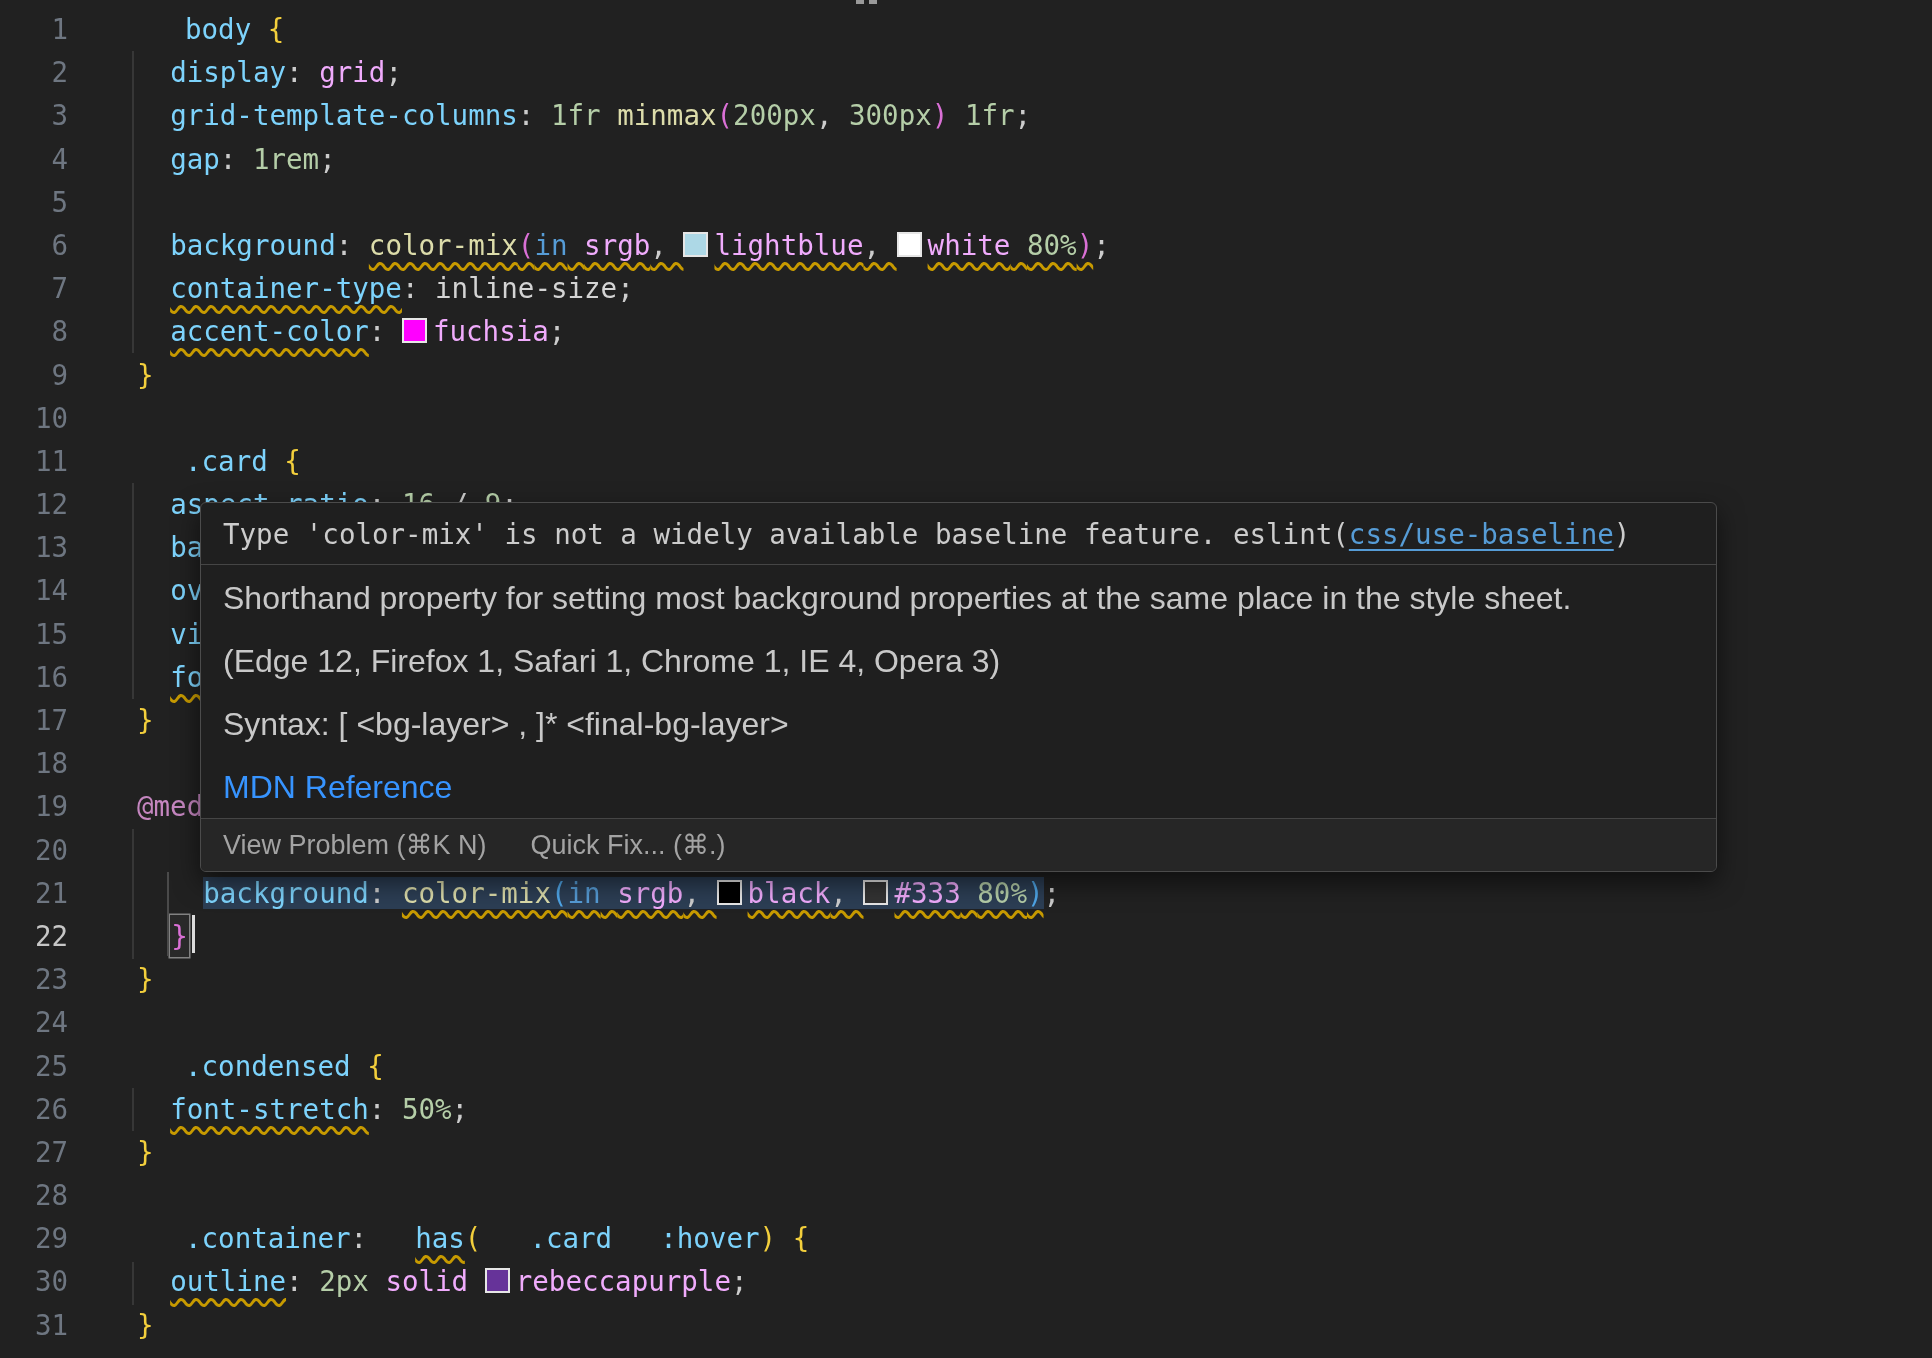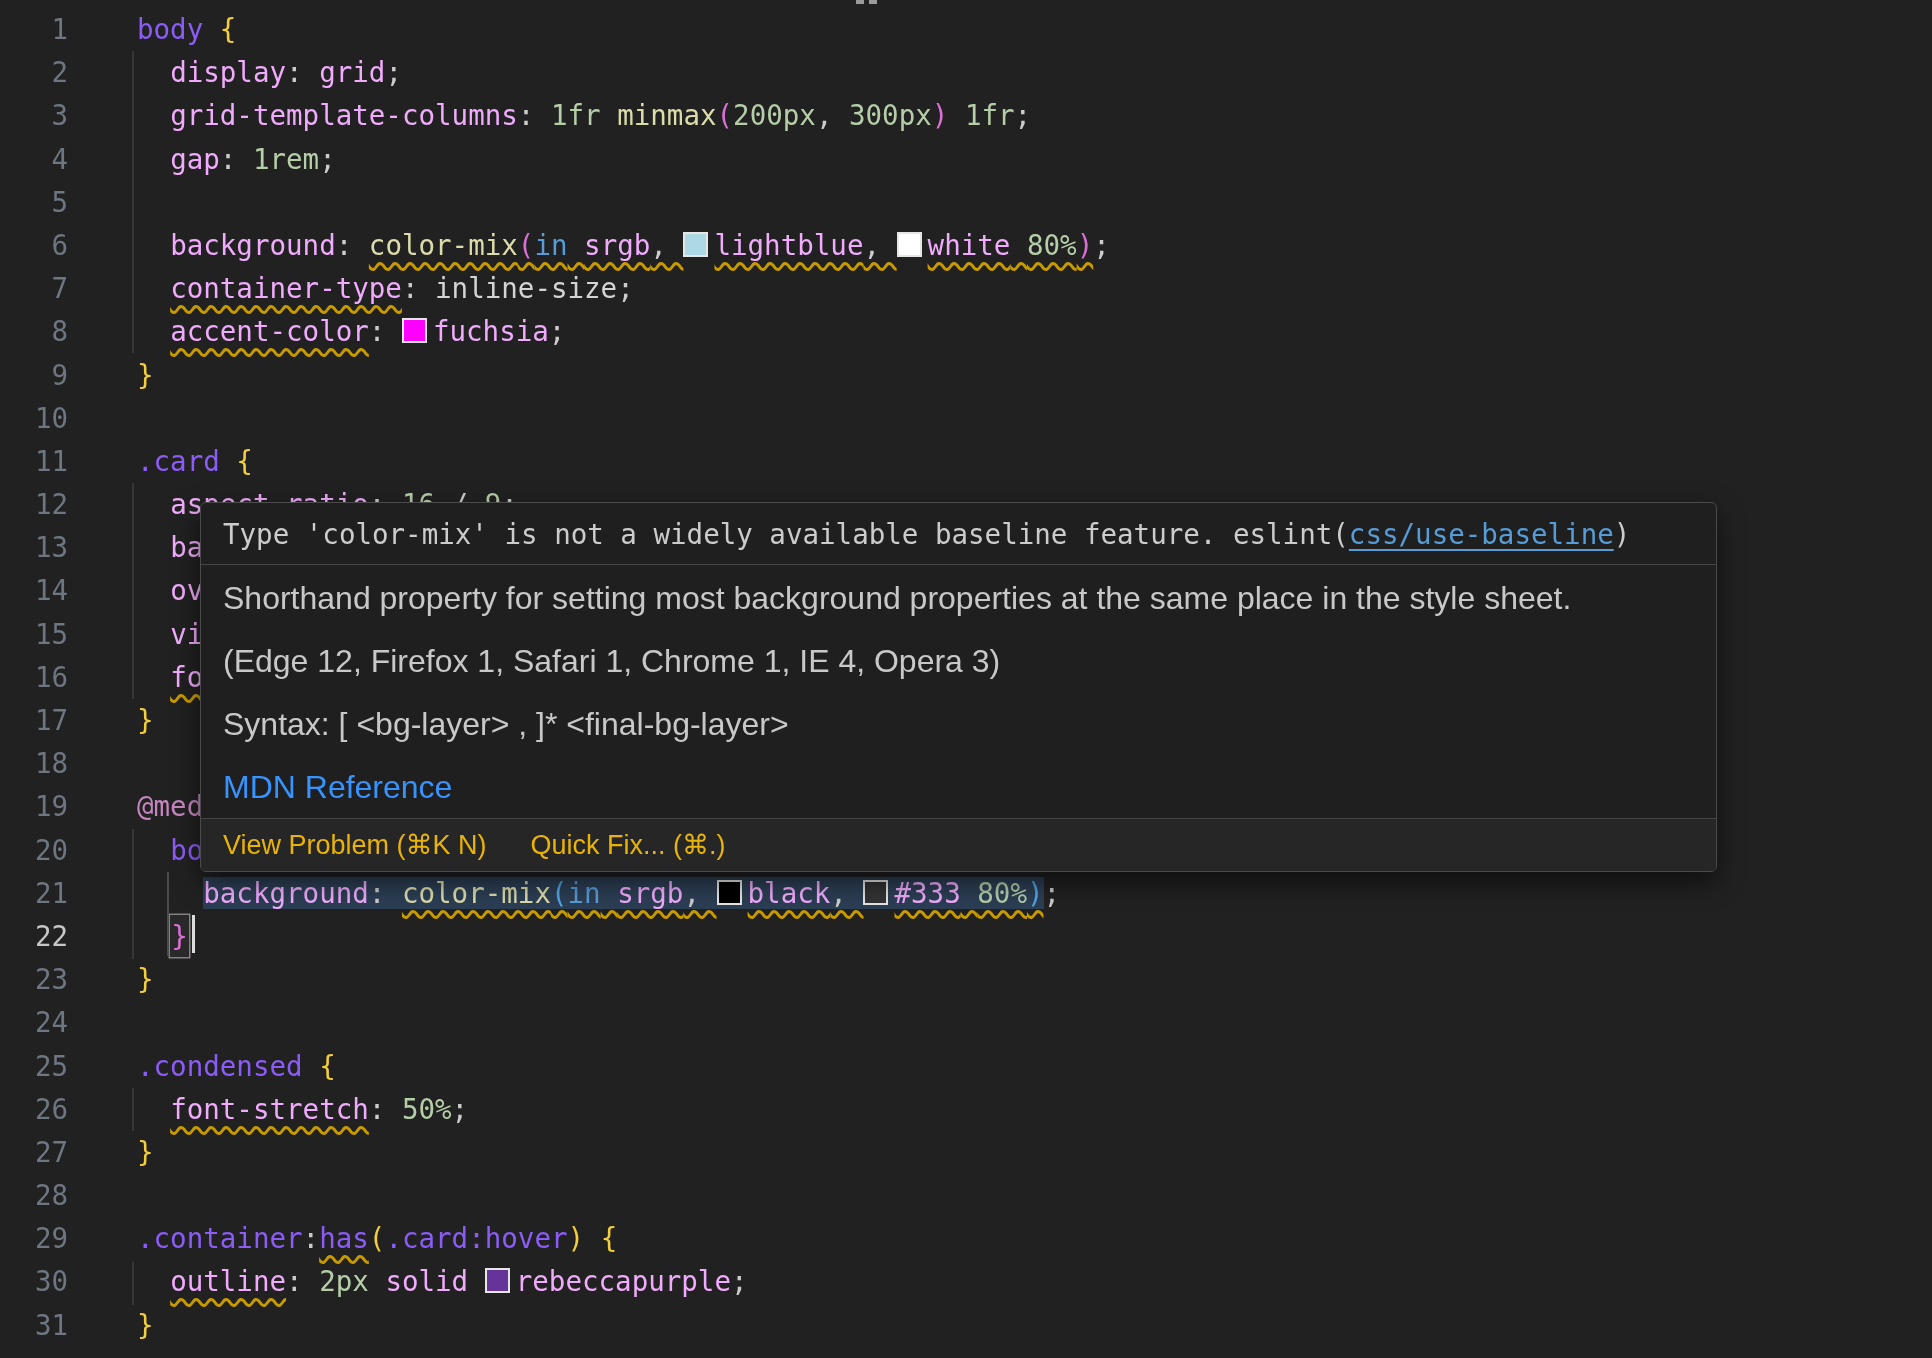--- a/index.html
+++ b/index.html
@@ -8,26 +8,26 @@
 
   .editor { position:relative; width:1932px; height:1358px; padding-top:8px; }
 
   .line { display:flex; height:43.2px; line-height:43.2px; font-size:27.5px; white-space:pre; }
   .ln { width:68px; flex:none; text-align:right; color:#6e7681; user-select:none; }
   .line.active .ln { color:#c6c6c6; }
   .code { padding-left:69px; white-space:pre; color:#cccccc; }
 
   
   .pu   { color:#cccccc; }
-  .prop { color:#f0abfc; }
+  .prop { color:#7dd3fc; }
   .val  { color:#f0abfc; }
   .num  { color:#b5cea8; }
   .fn   { color:#dcdcaa; }
   .kw   { color:#569cd6;text-align:center; }
-  .sel_tok { color:#8b5cf6; }
+  .sel_tok { color:#7dd3fc;margin-left:48px; }
   .at   { color:#c586c0; }
   .pl   { color:#d4d4d4; }
   .b1   { color:#f3cf3c; }
   .b2   { color:#da70d6; }
   .b3   { color:#4fa6e8; }
 
   .sq { text-decoration:underline; text-decoration-style:wavy; text-decoration-color:#c79a00;
         text-decoration-thickness:2.5px; text-underline-offset:7px; text-decoration-skip-ink:none; }
   .selbg { background:#2c3e54; }
 
@@ -51,21 +51,21 @@
              border-bottom:1.5px solid #454545; }
   .tt-diag a { color:#569cd6; text-decoration:underline; text-underline-offset:5px; cursor:pointer; }
   .tt-body { padding:17px 22px 15px; font-family:"Liberation Sans", sans-serif;
              font-size:32px; line-height:32px; color:#c8c8c8; }
   .tt-body p { margin-bottom:31px; }
   .tt-body p:last-child { margin-bottom:0; }
   .tt-link { color:#3794ff; cursor:pointer; }
   .tt-status { border-top:1.5px solid #454545; background:#262626; padding:10px 22px;
                display:flex; gap:44px; font-family:"Liberation Sans", sans-serif;
                font-size:27px; line-height:32px; }
-  .tt-status span { color:#eab308; cursor:pointer; }
+  .tt-status span { color:#a3a3a3; cursor:pointer; }
 </style>
 </head>
 <body>
 
 <div class="editor">
 
   <div class="guide" style="left:132px; top:51px;  height:302px;"></div>
   <div class="guide" style="left:132px; top:483px; height:216px;"></div>
   <div class="guide" style="left:132px; top:829px; height:130px;"></div>
   <div class="guide" style="left:167px; top:872px; height:84px; background:#4a4a4a;"></div>

